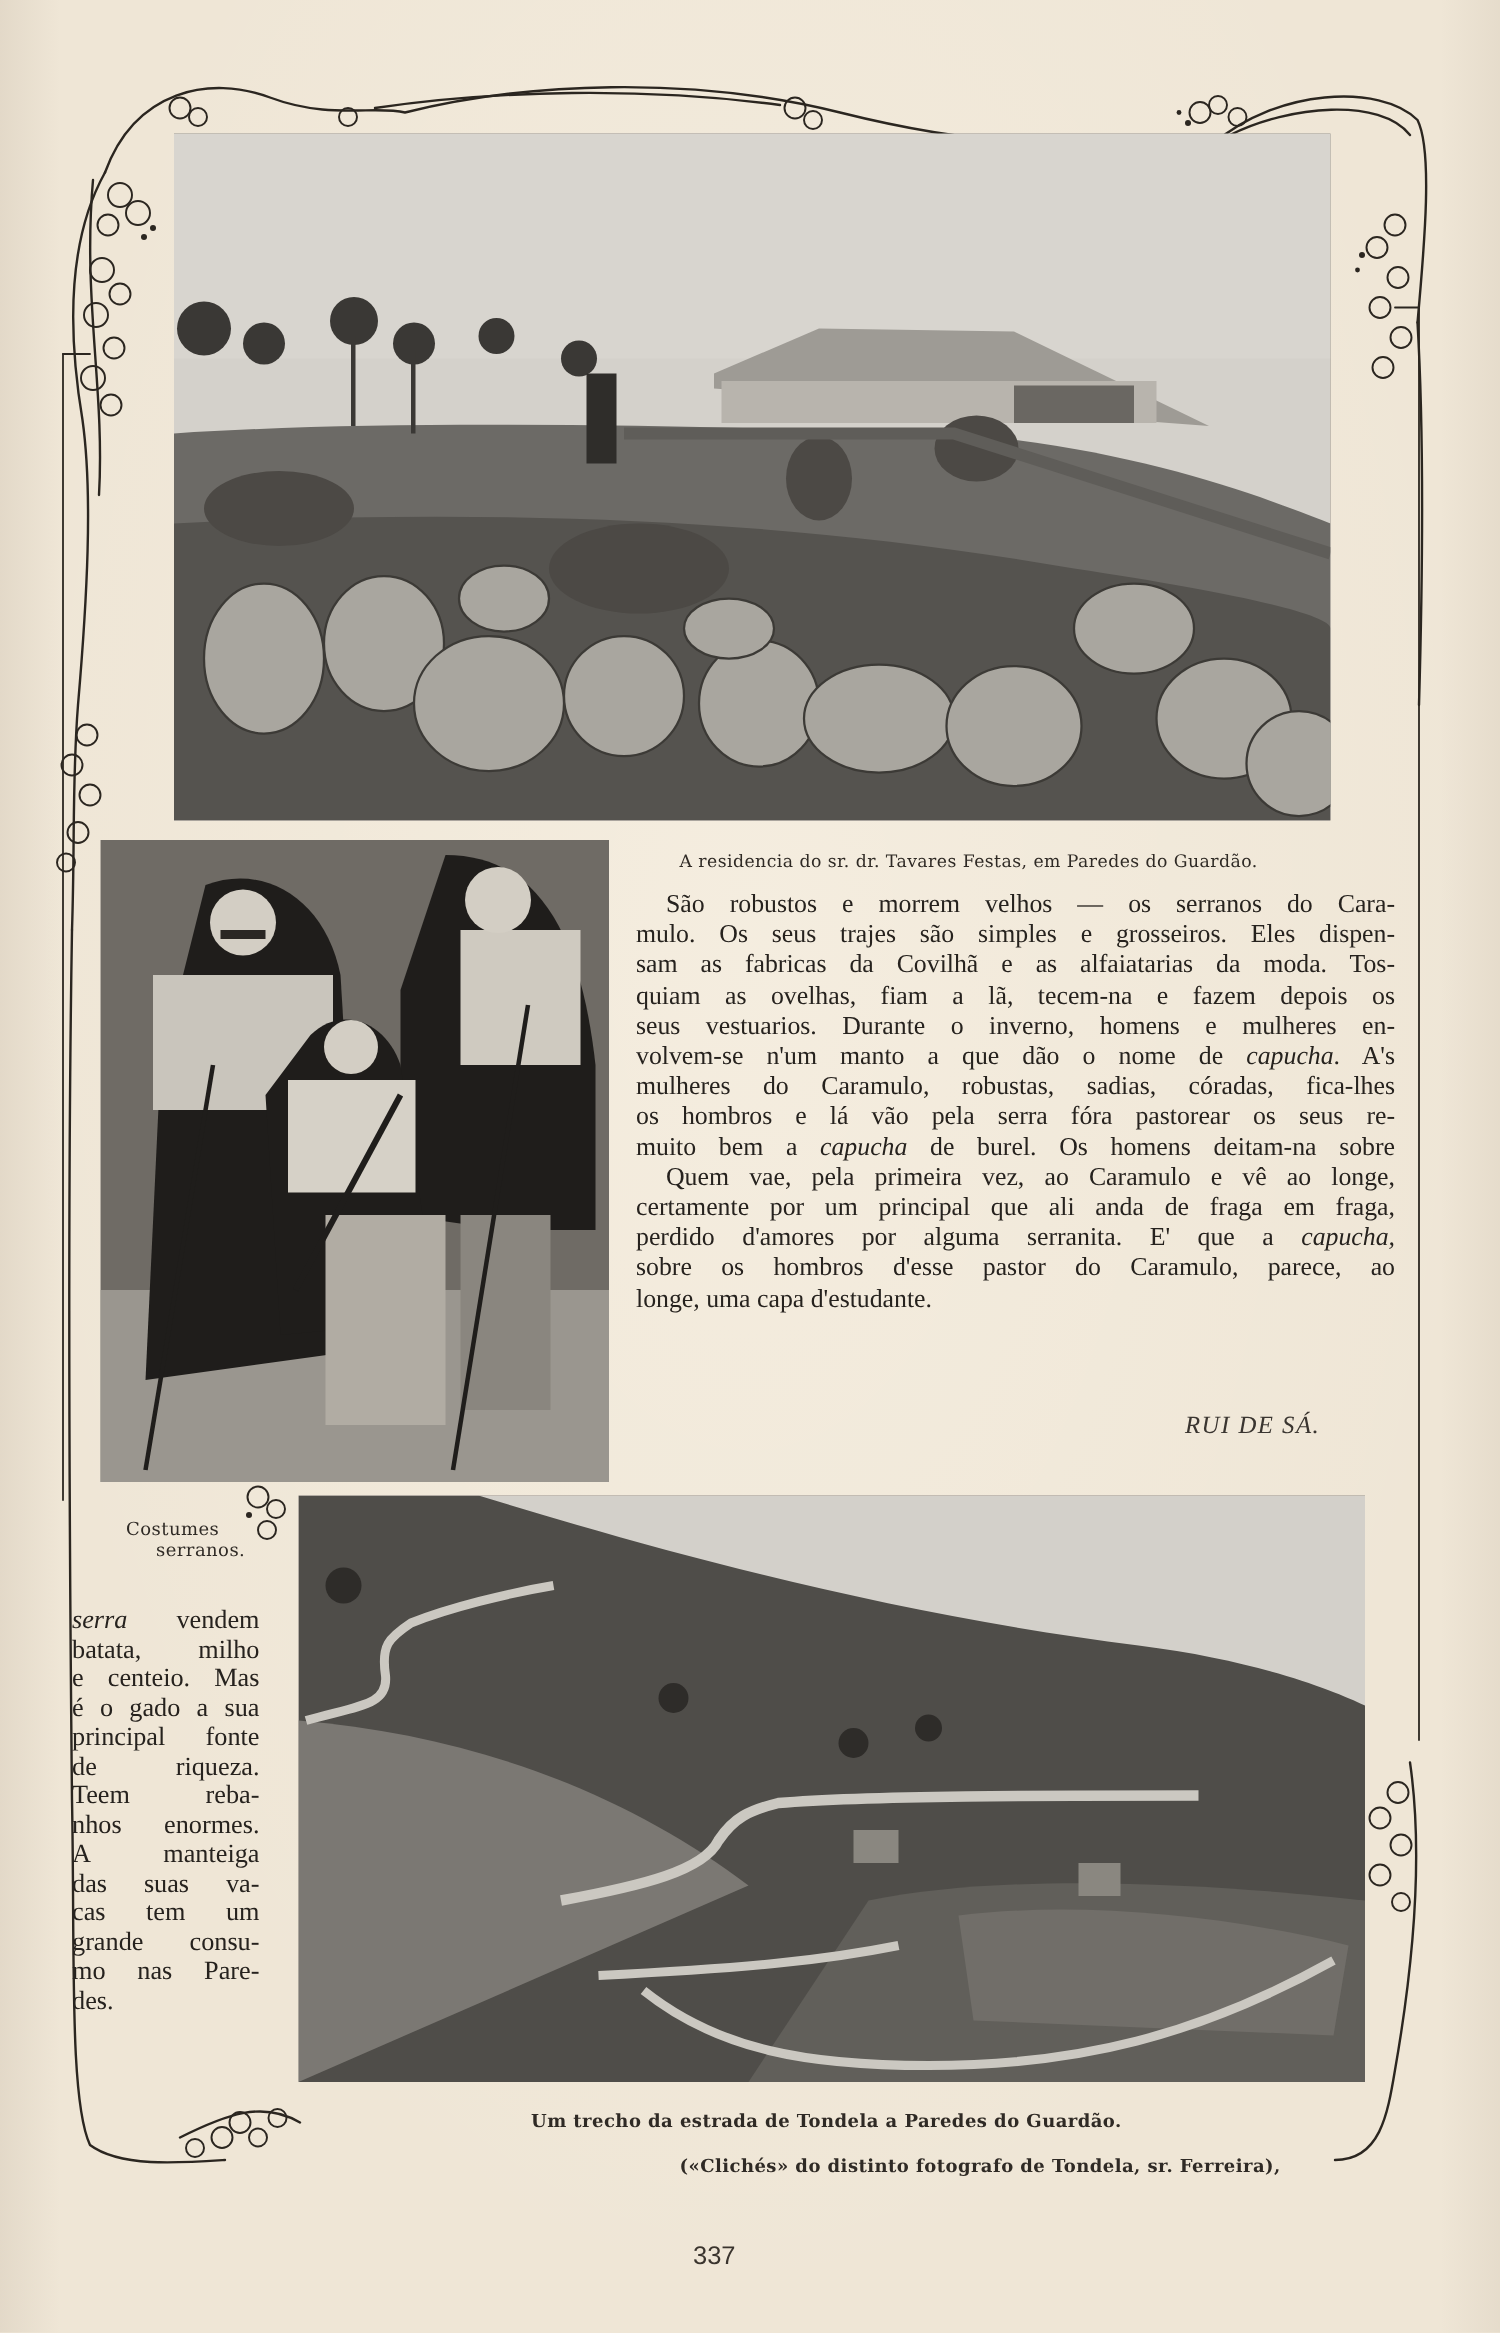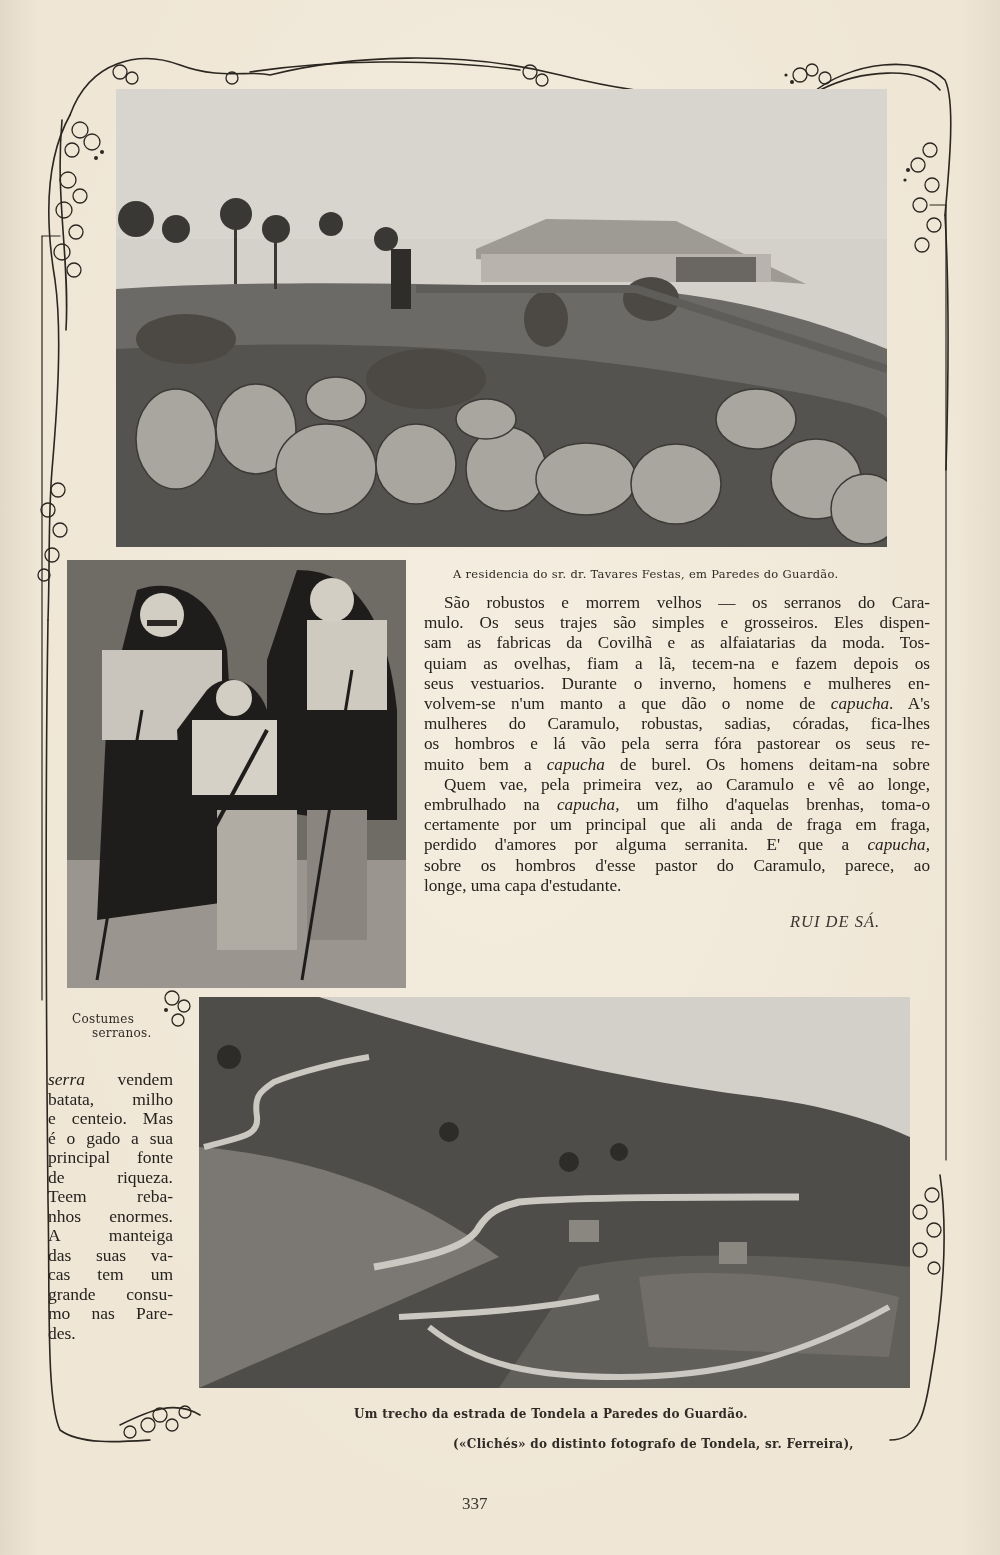--- a/index.html
+++ b/index.html
@@ -35,55 +35,55 @@
     .caption {
       position: absolute;
       font-family: "DejaVu Serif", serif;
       font-size: 11.5px;
       letter-spacing: 0.3px;
       color: #2f2a25;
       white-space: nowrap;
     }
     #caption-residence { left: 453px; top: 567px; }
     #caption-costumes {
-      left: 72px; top: 1012px; font-size: 12px; line-height: 14px; white-space: normal; width: 90px; text-align: left;
+      left: 84px; top: 1012px; font-size: 12px; line-height: 14px; white-space: normal; width: 90px; text-align: left;
     }
     #caption-costumes .l2 { display: block; padding-left: 20px; }
     #caption-road { left: 354px; top: 1407px; font-weight: bold; font-size: 12px; }
     #caption-credit { left: 453px; top: 1437px; font-weight: bold; font-size: 12px; }
 
     .body-text {
       position: absolute;
       left: 424px; top: 593px; width: 506px;
       font-family: "Liberation Serif", serif;
       font-size: 17.2px;
       line-height: 20.2px;
       text-align: justify;
       hyphens: none;
       color: #26221e;
     }
     .body-text .ln { display: block; text-align: justify; text-align-last: justify; white-space: nowrap; }
     .body-text .ln.last { text-align-last: left; }
     .body-text .indent { padding-left: 20px; }
     .body-text i { font-style: italic; }
     .signature {
-      position: absolute; left: 790px; top: 912px;
+      position: absolute; left: 790px; top: 940px;
       font-family: "Liberation Serif", serif; font-style: italic;
       font-size: 16.5px; letter-spacing: 1px; color: #3a3530;
     }
     .side-text {
       position: absolute; left: 48px; top: 1070px; width: 125px;
       font-family: "Liberation Serif", serif;
       font-size: 17.5px; line-height: 19.5px; color: #26221e;
     }
     .side-text .ln { display: block; text-align: justify; text-align-last: justify; white-space: nowrap; }
     .side-text .ln.last { text-align-last: left; }
     .page-number {
       position: absolute; left: 462px; top: 1494px;
-      font-family: Liberation Serif, serif; font-size: 17px; color: #3a342e;
+      font-family: Liberation Sans, sans-serif; font-size: 17px; color: #3a342e;
     }
   </style>
 </head>
 <body>
 
 <div class="page-bg"></div>
 
 <svg class="ornament" viewBox="0 0 1000 1555" xmlns="http://www.w3.org/2000/svg">
   <g fill="none" stroke="#2b2620" stroke-width="1.6" stroke-linecap="round">
 
@@ -246,21 +246,20 @@
   <span class="ln indent">São robustos e morrem velhos — os serranos do Cara-</span>
   <span class="ln">mulo. Os seus trajes são simples e grosseiros. Eles dispen-</span>
   <span class="ln">sam as fabricas da Covilhã e as alfaiatarias da moda. Tos-</span>
   <span class="ln">quiam as ovelhas, fiam a lã, tecem-na e fazem depois os</span>
   <span class="ln">seus vestuarios. Durante o inverno, homens e mulheres en-</span>
   <span class="ln"><span>volvem-se n'um manto a que dão o nome de </span><i>capucha</i><span>. A's</span></span>
   <span class="ln">mulheres do Caramulo, robustas, sadias, córadas, fica-lhes</span>
   <span class="ln">os hombros e lá vão pela serra fóra pastorear os seus re-</span>
   <span class="ln"><span>muito bem a </span><i>capucha</i><span> de burel. Os homens deitam-na sobre</span></span>
   <span class="ln indent">Quem vae, pela primeira vez, ao Caramulo e vê ao longe,</span>
-  <span class="ln"><span>embrulhado na </span><i>capucha,</i><span> um filho d'aquelas brenhas, toma-o</span></span>
   <span class="ln">certamente por um principal que ali anda de fraga em fraga,</span>
   <span class="ln"><span>perdido d'amores por alguma serranita. E' que a </span><i>capucha,</i></span>
   <span class="ln">sobre os hombros d'esse pastor do Caramulo, parece, ao</span>
   <span class="ln last">longe, uma capa d'estudante.</span>
 </div>
 <div class="signature">RUI DE SÁ.</div>
 
 <div class="side-text">
   <span class="ln"><i>serra</i><span> vendem</span></span>
   <span class="ln">batata, milho</span>

